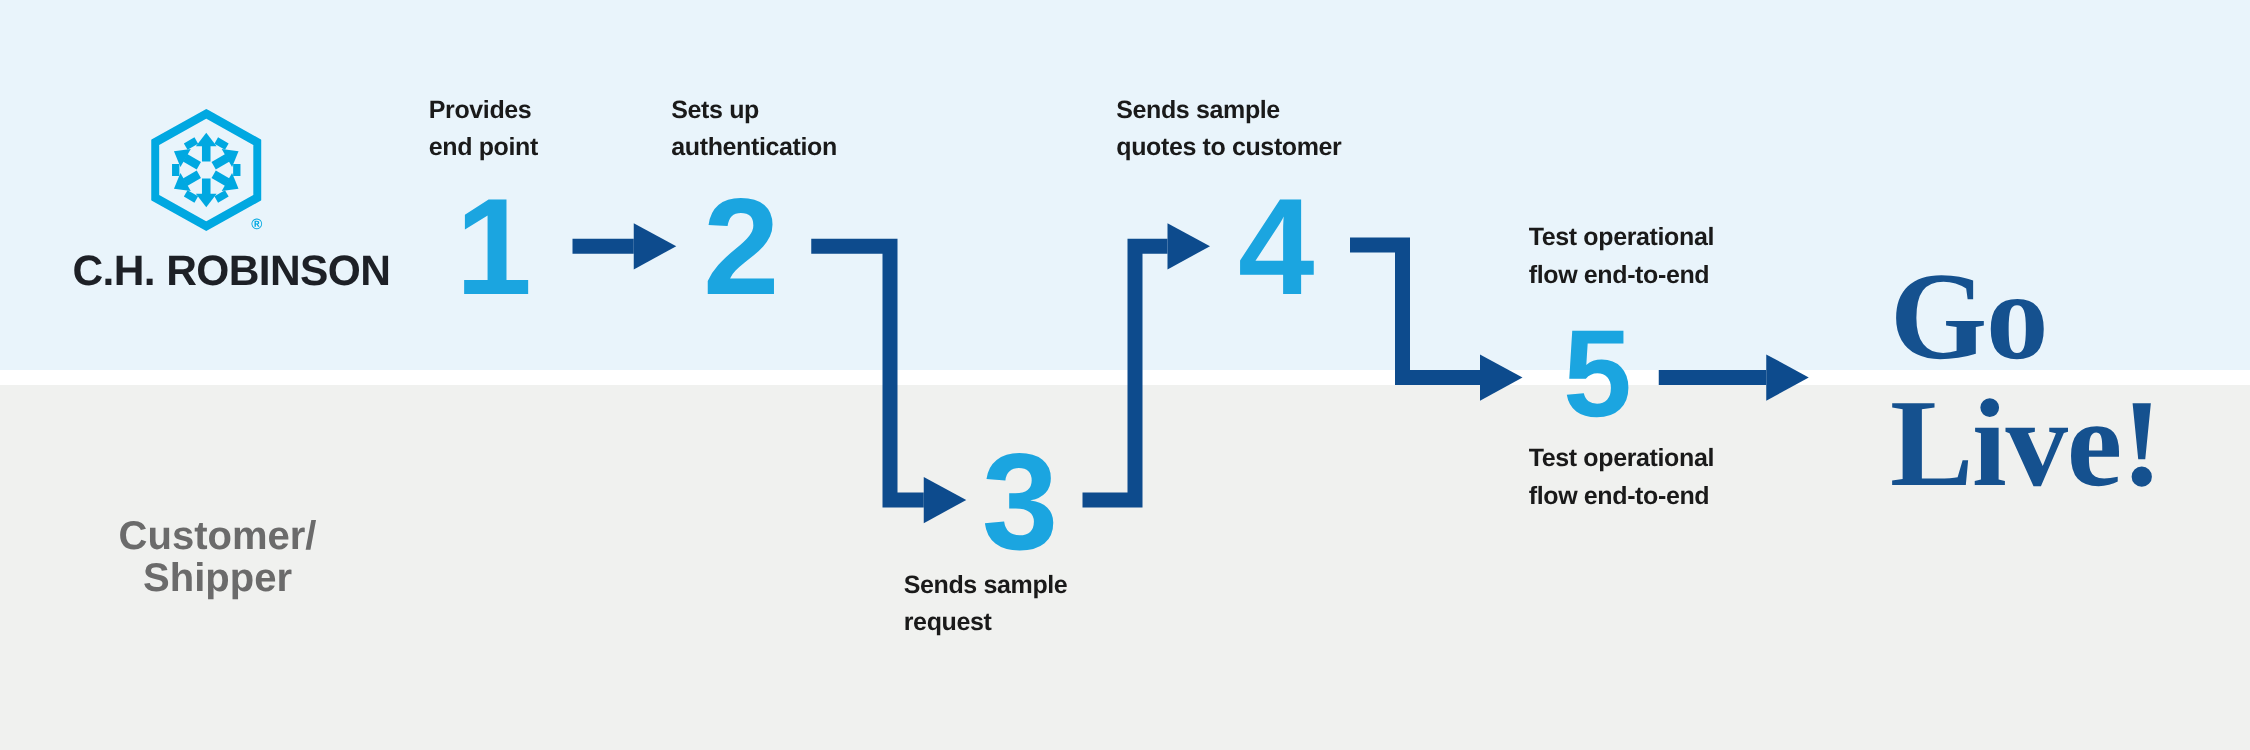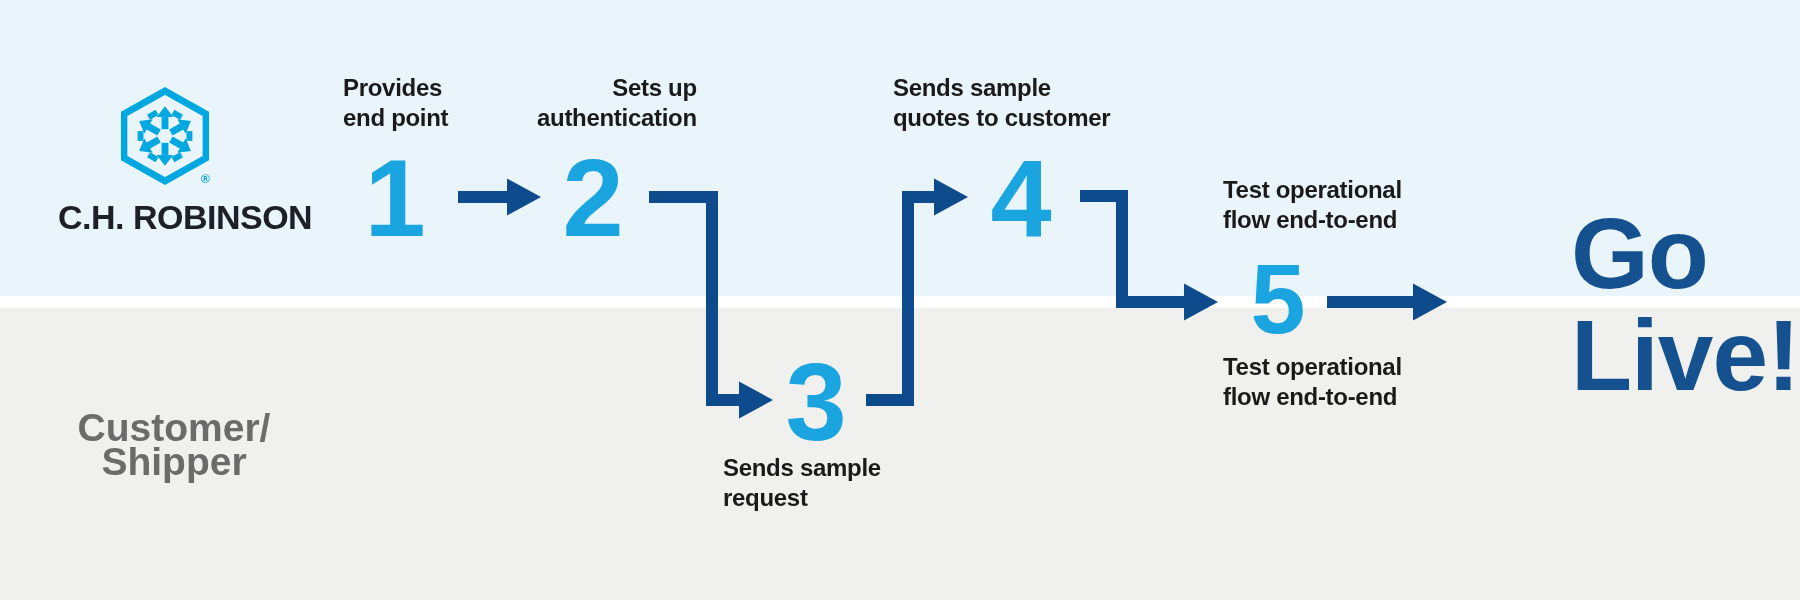--- a/index.html
+++ b/index.html
@@ -14,55 +14,56 @@
   .lane-top{top:0;height:296px;background:var(--lane-top-bg,#e9f4fb);}
   .lane-divider{position:absolute;left:0;top:296px;width:1800px;height:12px;background:var(--divider,#ffffff);z-index:1;}
   .lane-bottom{top:308px;height:292px;background:var(--lane-bottom-bg,#f0f1ef);}
 
   .connectors{position:absolute;left:0;top:0;z-index:2;}
   .connectors path{fill:none;stroke:var(--navy,#0d4b8d);stroke-width:12;stroke-linejoin:miter;stroke-linecap:butt;}
   .connectors polygon{fill:var(--navy,#0d4b8d);stroke:none;}
 
   .step-label{
     position:absolute;z-index:3;
-    font-size:24px;line-height:30px;letter-spacing:-0.3px;
+    font-size:20px;line-height:30px;letter-spacing:-0.3px;
     color:var(--label-text,#1a1a1a);
     white-space:pre-line;
   }
   .lbl-1{left:343px;top:73px;}
-  .lbl-2{left:537px;top:73px;text-align:right;}
+  .lbl-2{left:537px;top:73px;}
   .lbl-3{left:723px;top:453px;}
   .lbl-4{left:893px;top:73px;}
   .lbl-5a{left:1223px;top:175px;}
   .lbl-5b{left:1223px;top:352px;}
 
   .step-num{
     position:absolute;z-index:3;
     font-size:110px;line-height:110px;
     color:var(--step-blue,#1ba5e0);
     transform:translateX(-50%);
     white-space:pre;
   }
   .num-1{left:395px;top:143px;}
   .num-2{left:593px;top:143px;}
   .num-3{left:816px;top:347px;}
   .num-4{left:1021px;top:143px;}
   .num-5{left:1278px;top:249px;font-size:99px;line-height:99px;}
 
   .go-live{
-    position:absolute;left:1571px;top:202px;z-index:3;
+    position:absolute;left:1512px;top:202px;z-index:3;
     font-size:100px;line-height:102px;letter-spacing:-1px;
     color:var(--go-live-navy,#15518f);
     white-space:pre-line;
+    font-family:Liberation Serif, serif;
   }
 
   .customer-label{
     position:absolute;left:24px;top:411px;width:300px;z-index:3;
     text-align:center;
-    font-size:39px;line-height:34px;
+    font-size:32px;line-height:34px;
     color:var(--customer-text,#6b6b6b);
     white-space:pre-line;
   }
 
   .logo{position:absolute;left:0;top:0;z-index:3;}
   .logo-mark{position:absolute;left:121px;top:86px;}
   .registered{position:absolute;left:201px;top:172px;font-size:12px;color:var(--logo-blue,#00a8e1);font-weight:bold;}
   .wordmark{
     position:absolute;left:58px;top:198px;
     font-size:34px;letter-spacing:-0.5px;

